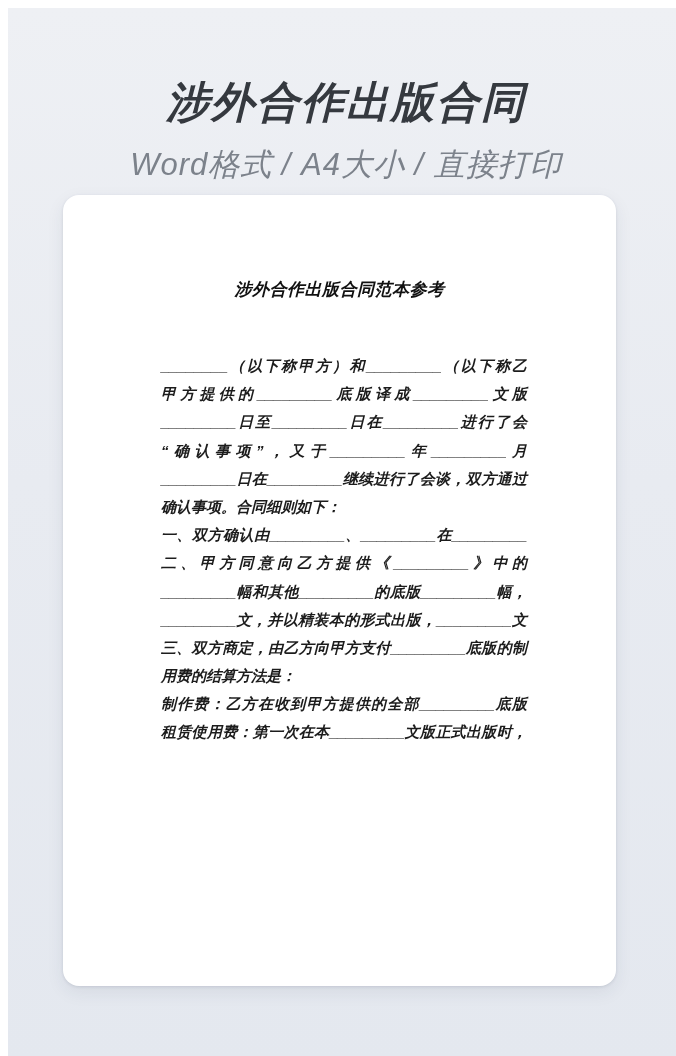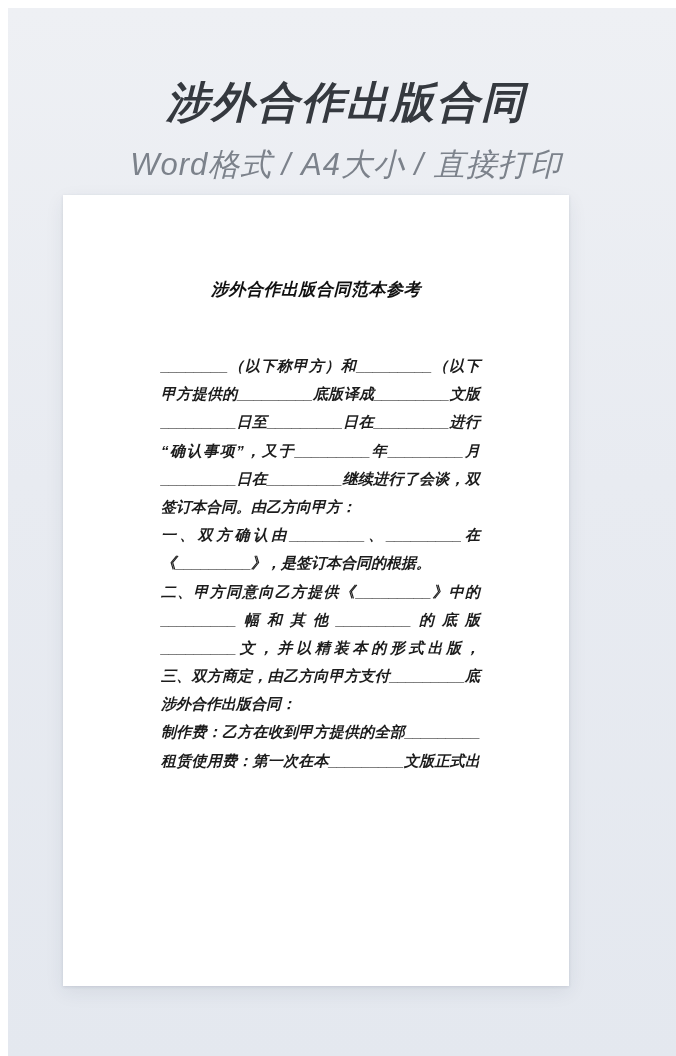--- a/index.html
+++ b/index.html
@@ -31,24 +31,25 @@
       margin-top: 6px;
       font-size: 31px;
       font-weight: 400;
       letter-spacing: 1px;
       color: #7c828b;
     }
     .page {
       position: absolute;
       left: 55px;
       top: 187px;
-      width: 506px;
+      width: 553px;
       height: 791px;
       background: #ffffff;
       box-shadow: 0 1px 3px rgba(40,50,80,0.12), 0 6px 18px rgba(40,50,80,0.08);
+      border-radius: 16px;
     }
     .doc-title {
       position: absolute;
       top: 79px;
       left: 0; right: 0;
       text-align: center;
       font-size: 17px;
       font-weight: 800;
       color: #111111;
       letter-spacing: 0.5px;
@@ -86,26 +87,25 @@
   </div>
 
   <div class="page">
     <div class="doc-title">涉外合作出版合同范本参考</div>
     <div class="doc-body">
       <p class="line full">________（以下称甲方）和_________（以下称乙方），就乙方使用</p>
       <p class="line full">甲方提供的_________底版译成_________文版《_________》，并</p>
       <p class="line full">_________日至_________日在_________进行了会谈，双方签字</p>
       <p class="line full">“确认事项”，又于_________年_________月_________日至</p>
       <p class="line full">_________日在_________继续进行了会谈，双方通过友好会谈同意</p>
-      <p class="line">签订本合同。由乙方向甲方：</p>
+      <p class="line">确认事项。合同细则如下：</p>
       <p class="line full">一、双方确认由_________、_________在_________签订的</p>
-      <p class="line">《_________》，是签订本合同的根据。</p>
       <p class="line full">二、甲方同意向乙方提供《_________》中的_________图底版共</p>
       <p class="line full">_________幅和其他_________的底版_________幅，供乙方译成</p>
       <p class="line full">_________文，并以精装本的形式出版，_________文版_________</p>
       <p class="line full">三、双方商定，由乙方向甲方支付_________底版的制作费和租赁使</p>
-      <p class="line">涉外合作出版合同：</p>
+      <p class="line">用费的结算方法是：</p>
       <p class="line full">制作费：乙方在收到甲方提供的全部_________底版后，应将双方议</p>
       <p class="line full">租赁使用费：第一次在本_________文版正式出版时，由乙方向甲方</p>
     </div>
   </div>
 
 </div>
 
 </body></html>

